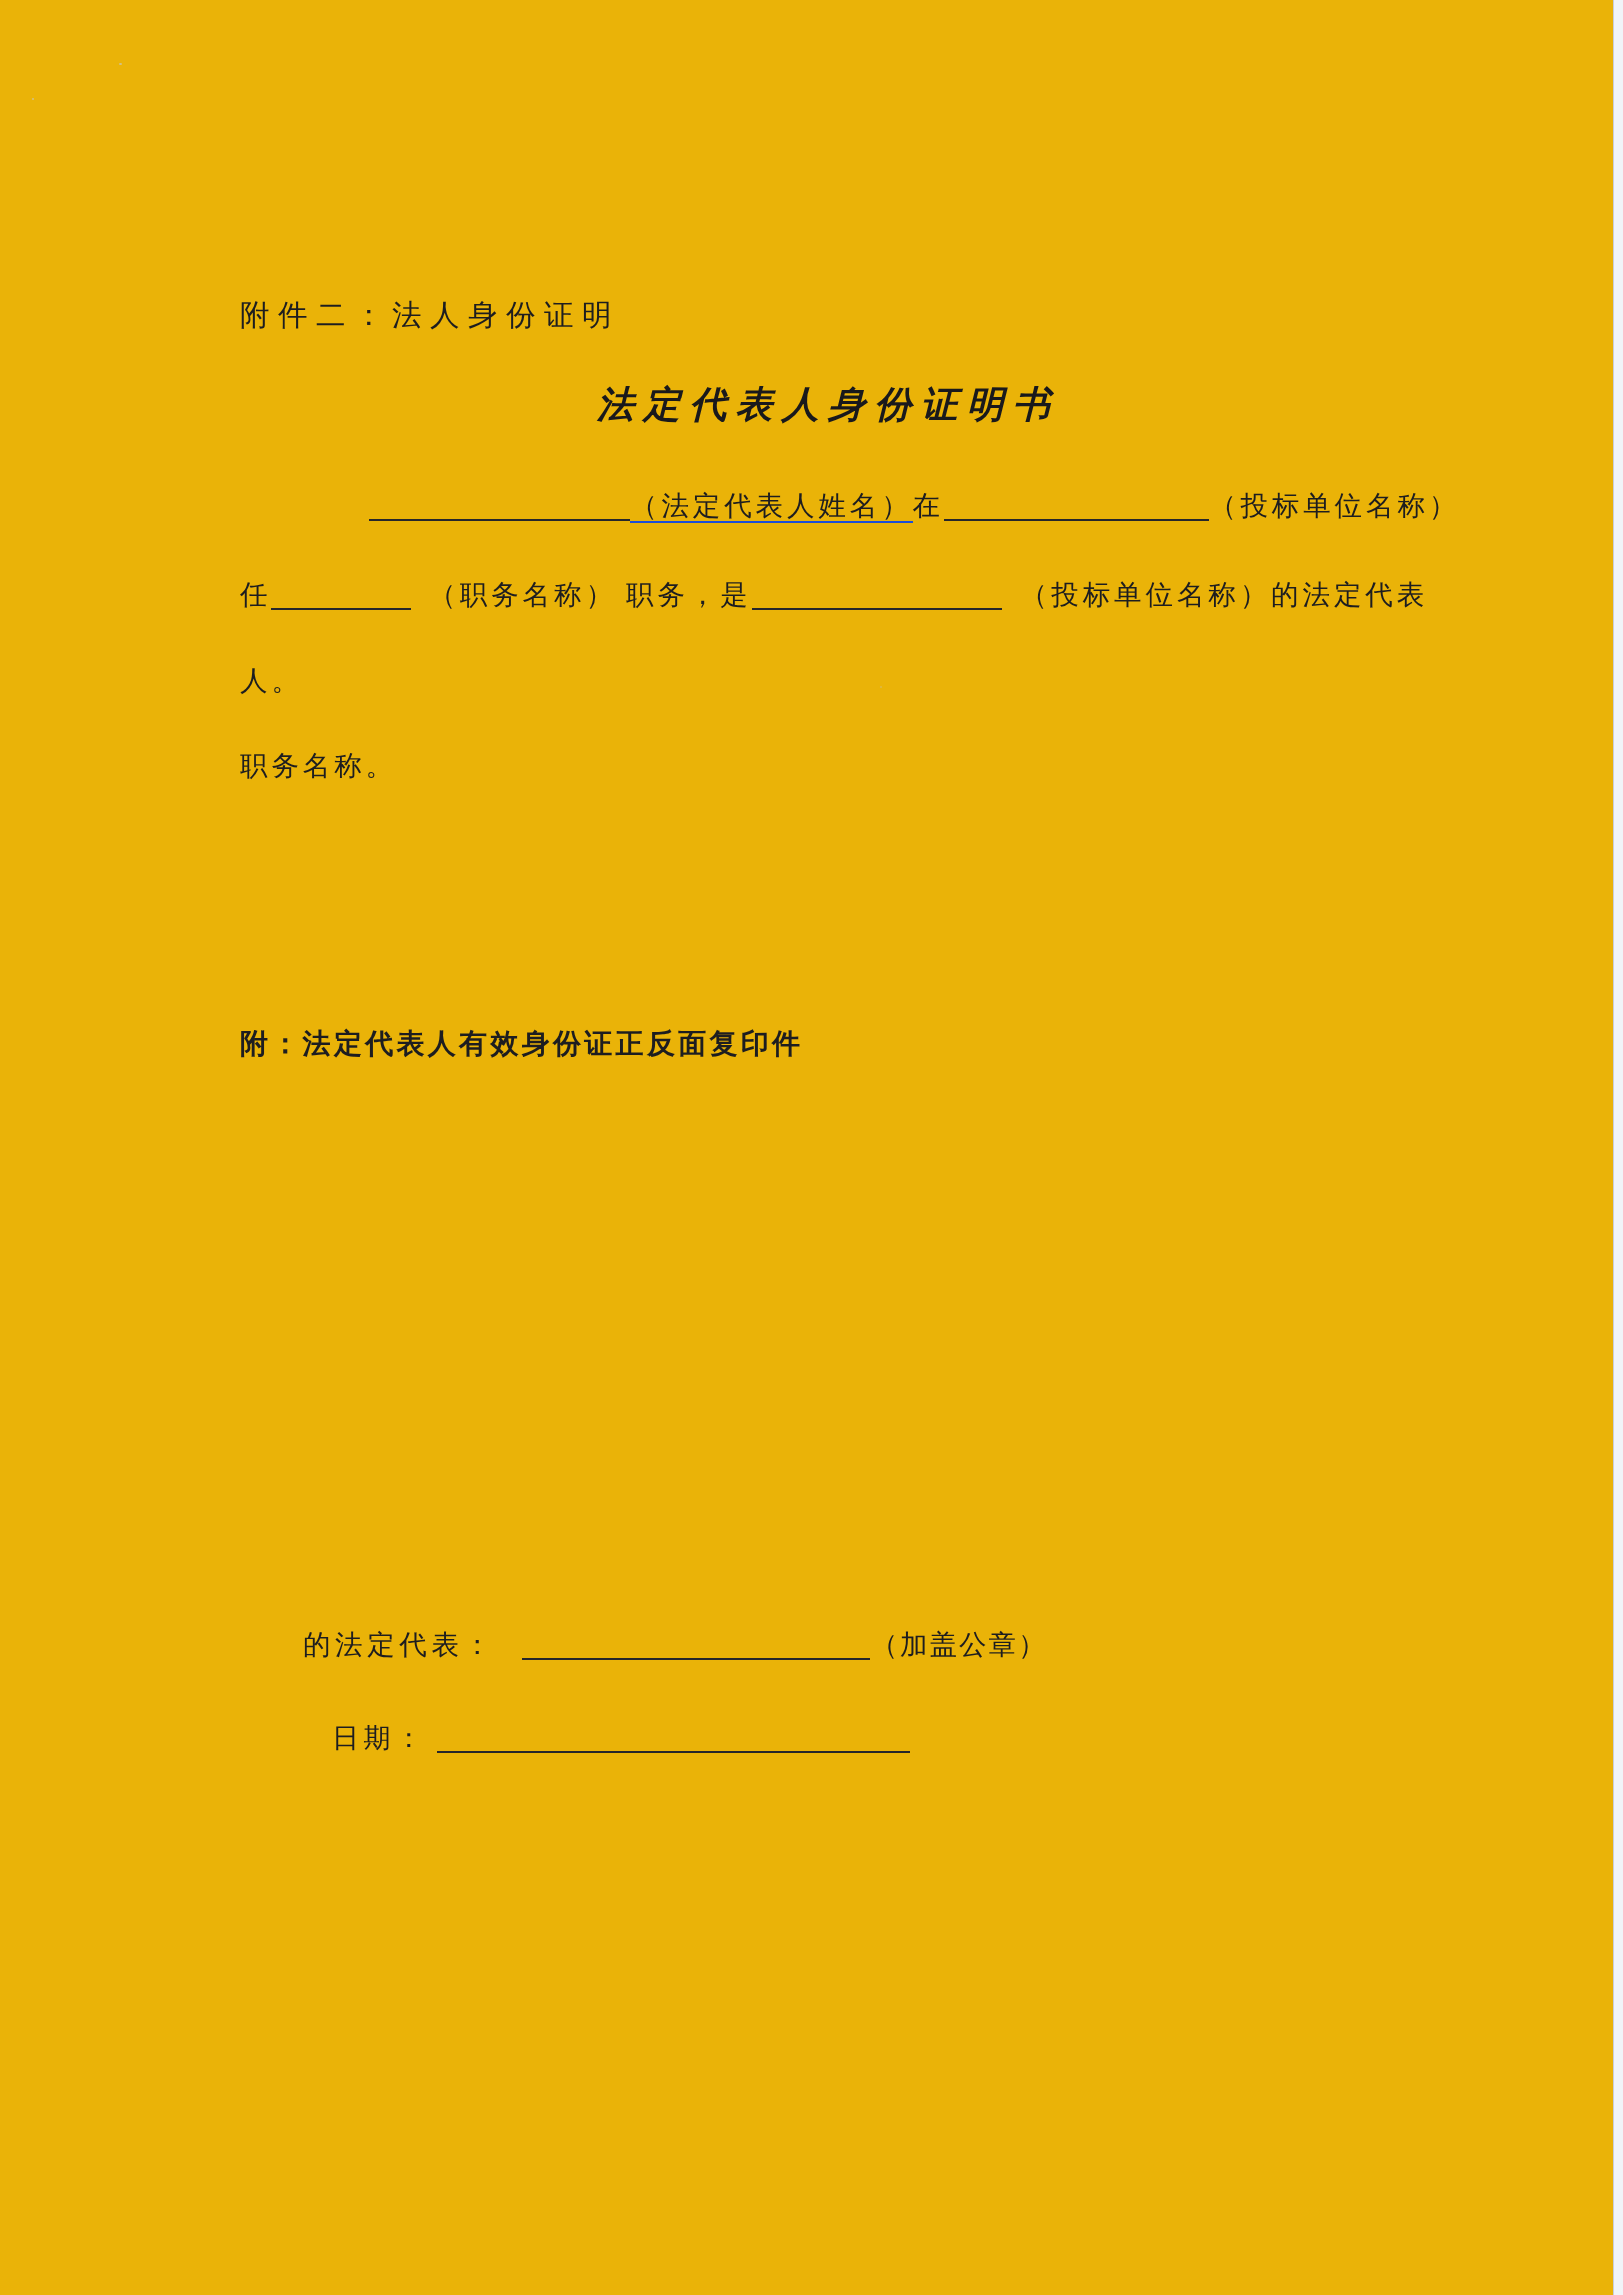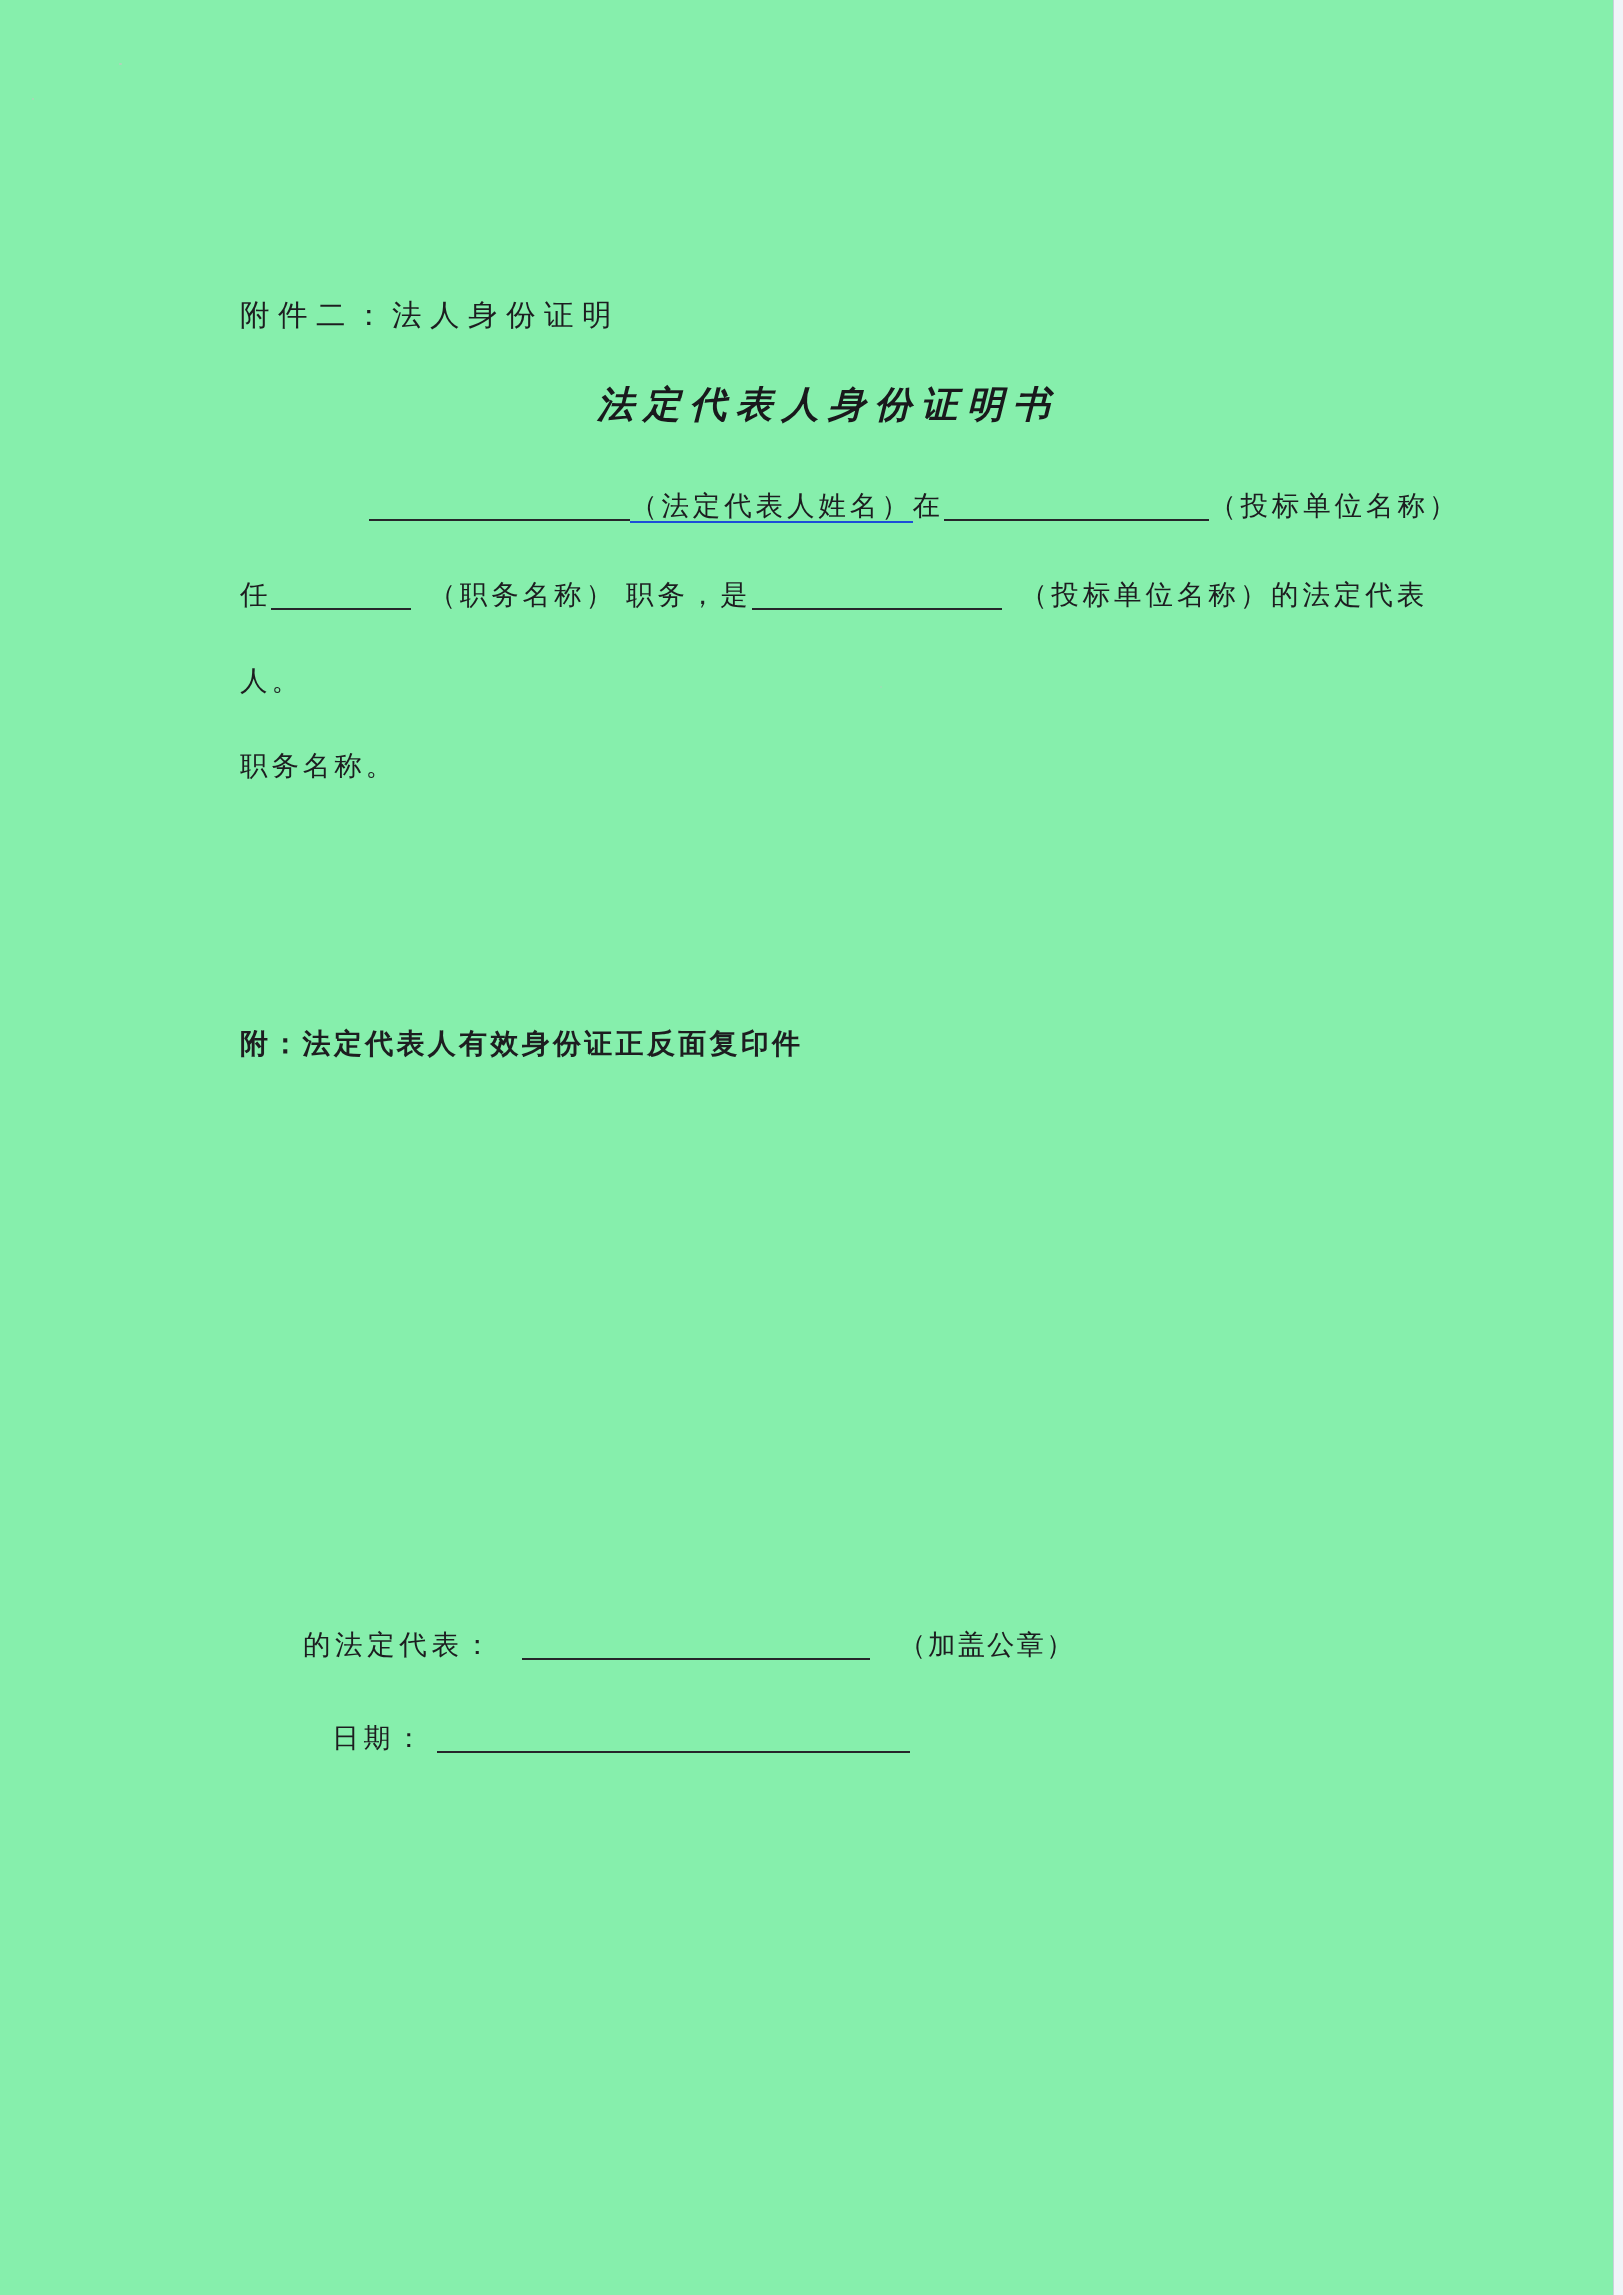--- a/index.html
+++ b/index.html
@@ -2,21 +2,21 @@
 <html style="font-size:10.5px"><head>
 <meta charset="utf-8">
 <style>
   html, body { margin: 0; padding: 0; }
   body { background: #ffffff; }
 
   .page {
     position: relative;
     width: 1623px;
     height: 2295px;
-    background: #86efac;
+    background: #eab308;
     font-family: "Liberation Serif", "DejaVu Serif", serif;
     color: #1d1d20;
     overflow: hidden;
   }
 
   .abs { position: absolute; }
 
   .attachment-label {
     left: 240px; top: 296px;
     font-size: 29.5px;
@@ -74,21 +74,21 @@
     display: inline-block;
     height: 1em;
     border-bottom: 2px solid #26262b;
     vertical-align: text-bottom;
   }
 
   .u-text {
     border-bottom: 2px solid #1d4ed8;
   }
 
-  .seal-note { letter-spacing: 2px; margin-left: 29px; }
+  .seal-note { letter-spacing: 2px; margin-left: 1px; }
 
   .scan-edge-strip {
     left: 1614px; top: 0;
     width: 9.2px; height: 2295px;
     background: #f1f4f8;
   }
   .scan-edge-line {
     left: 1613px; top: 0;
     width: 1.3px; height: 2295px;
     background: #c9cfda;

